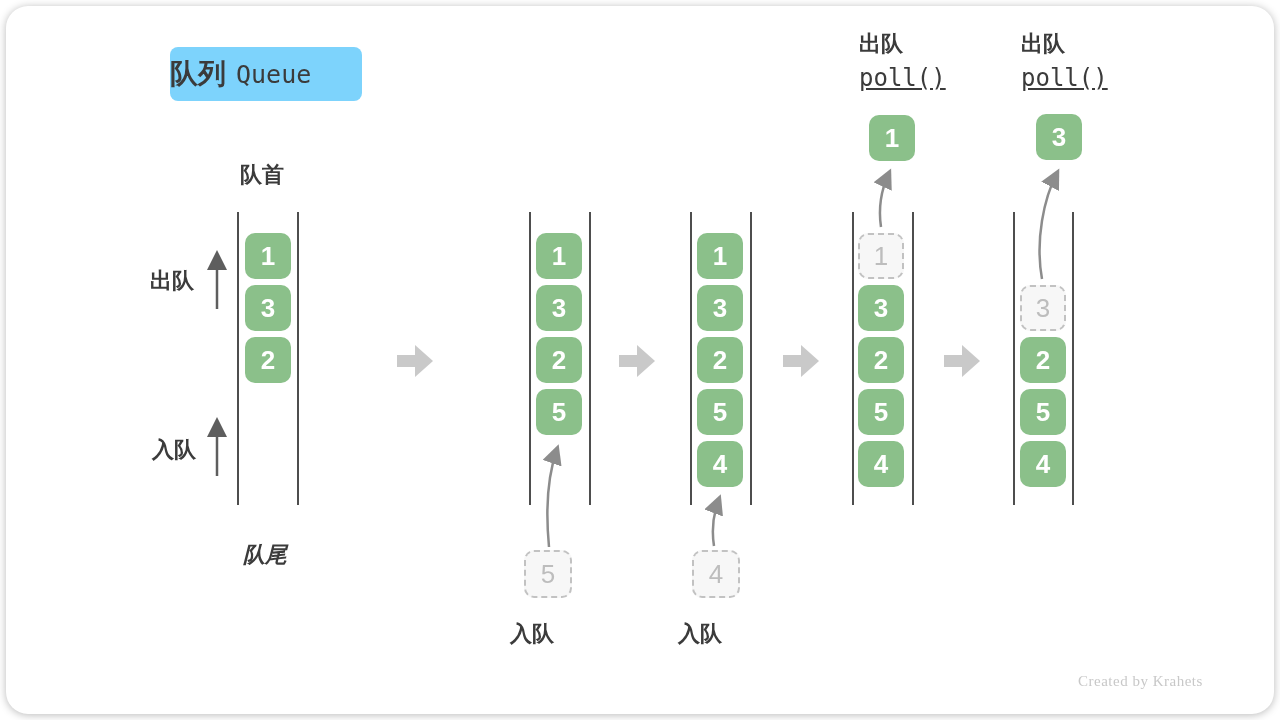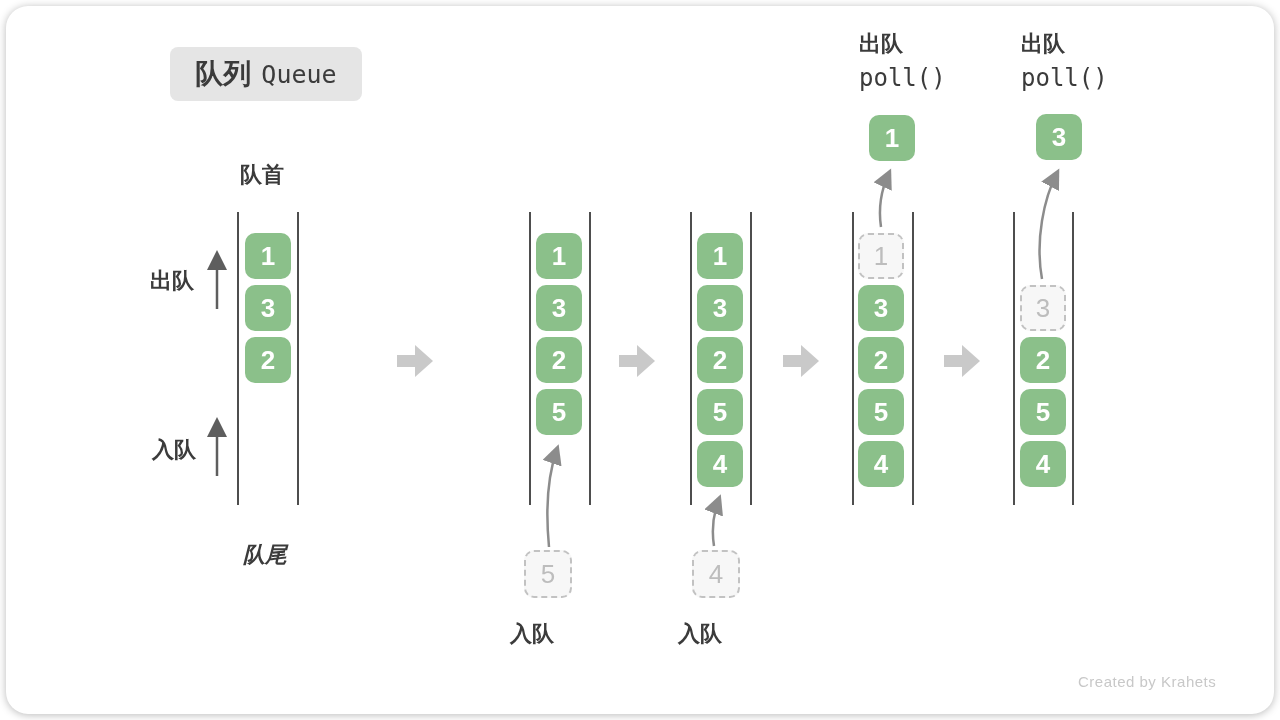--- a/index.html
+++ b/index.html
@@ -7,22 +7,22 @@
     position:relative;width:1280px;height:720px;overflow:hidden;
     font-family:"Liberation Sans","DejaVu Sans",sans-serif;color:#3b3b3b;
   }
   .card{
     position:absolute;left:6px;top:6px;right:6px;bottom:6px;
     background:#ffffff;border-radius:22px;
     box-shadow:0 1px 9px rgba(0,0,0,0.28);
   }
   .title-box{
     position:absolute;left:170px;top:47px;width:192px;height:54px;
-    background:#e5e5e5;border-radius:8px;
-    display:flex;align-items:center;justify-content:center;gap:10px;
+    background:#7dd3fc;border-radius:8px;
+    display:flex;align-items:center;gap:10px;
   }
   .title-zh{font-size:28px;font-weight:700;color:#3b3b3b;}
   .title-en{font-family:"DejaVu Sans Mono","Liberation Mono",monospace;font-size:25px;color:#3b3b3b;}
   .cjk-label{position:absolute;font-size:22px;font-weight:700;color:#3b3b3b;white-space:nowrap;}
   .wall{position:absolute;top:212px;width:2px;height:293px;background:#4e4e4e;}
   .cell{
     position:absolute;width:46px;height:46px;border-radius:10px;
     background:#8bc08a;color:#ffffff;font-size:26px;font-weight:700;
     display:flex;align-items:center;justify-content:center;box-sizing:border-box;
   }
@@ -30,27 +30,27 @@
     background:#f7f7f7;border:2px dashed #c2c2c2;color:#bdbdbd;font-weight:400;
   }
   .pending{
     position:absolute;top:550px;width:48px;height:48px;border-radius:10px;
     background:#f7f7f7;border:2px dashed #c2c2c2;color:#bdbdbd;
     font-size:26px;display:flex;align-items:center;justify-content:center;box-sizing:border-box;
   }
   .slot0{top:233px}.slot1{top:285px}.slot2{top:337px}.slot3{top:389px}.slot4{top:441px}
   .op-label{position:absolute;white-space:nowrap;line-height:35px;}
   .op-label .zh{font-size:22px;font-weight:700;color:#3b3b3b;display:block;}
-  .op-label .code{font-family:"DejaVu Sans Mono","Liberation Mono",monospace;font-size:24px;color:#3b3b3b;display:block;}
+  .op-label .code{font-family:"DejaVu Sans Mono","Liberation Mono",monospace;font-size:24px;color:#3b3b3b;display:block;text-decoration:underline;}
   .op-label .code .arg{color:#4c9b4c;font-weight:700;}
   .chevron{position:absolute;width:36px;height:34px;}
   svg.overlay{position:absolute;left:0;top:0;pointer-events:none;}
   .watermark{
     position:absolute;left:1078px;top:673px;
-    font-family:Liberation Sans, sans-serif;
+    font-family:Liberation Serif, serif;
     font-size:15px;letter-spacing:0.5px;color:#c8c8c8;
   }
 </style>
 </head>
 <body>
 
 <div id="canvas">
   <div class="card"></div>
 
   <div class="title-box">

